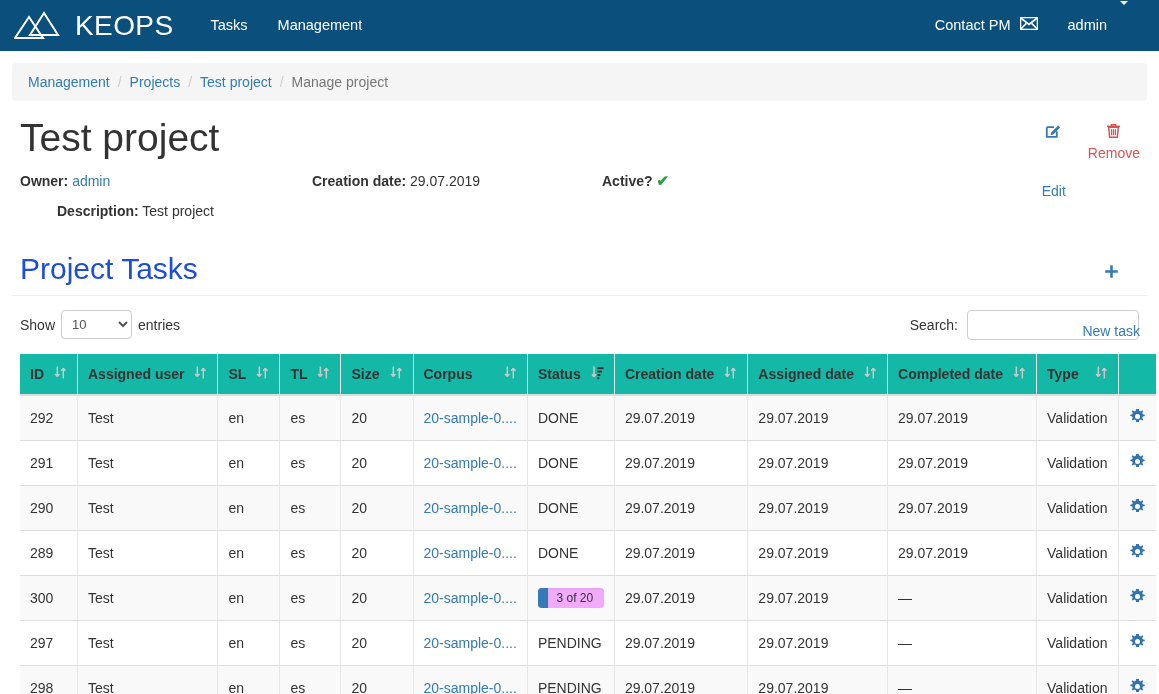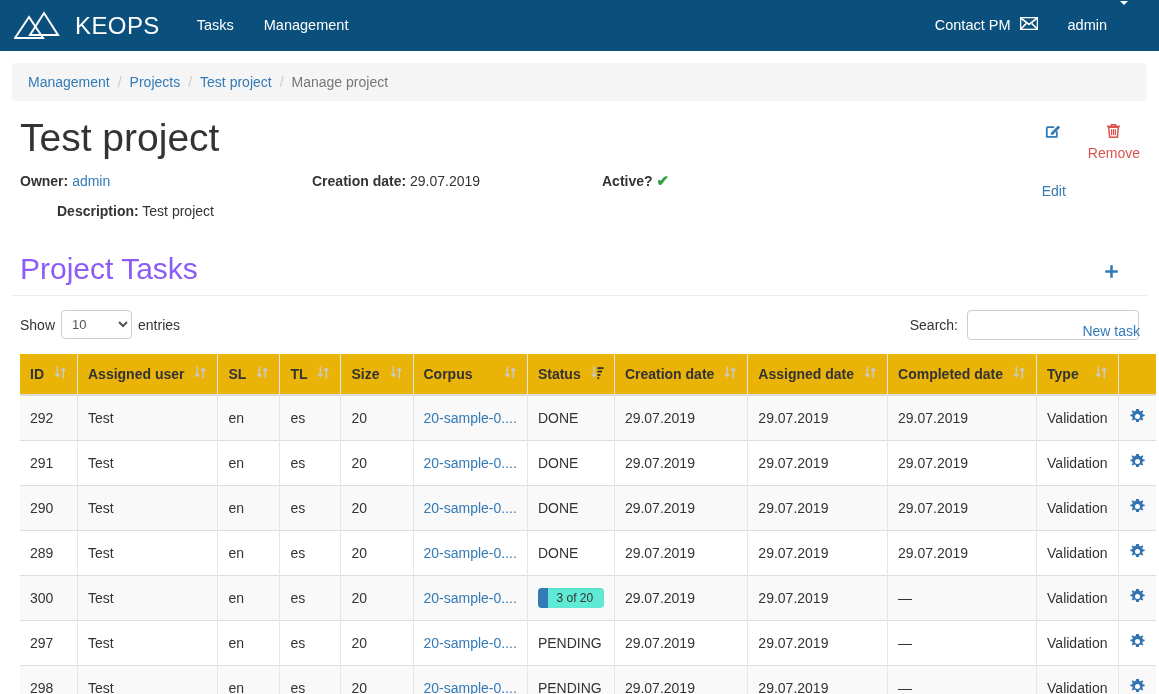--- a/index.html
+++ b/index.html
@@ -27,21 +27,21 @@
   .navbar-brand {
     display: flex;
     align-items: center;
     gap: 13px;
     margin-right: 22px;
     text-decoration: none;
     color: #ffffff;
   }
   .logo-box { width: 48px; height: 34px; display: block; }
   .brand-text {
-    font-size: 24px;
+    font-size: 28px;
     letter-spacing: .4px;
     color: #ffffff;
     line-height: 1;
   }
   .nav-link {
     color: #ffffff;
     text-decoration: none;
     font-size: 14.5px;
     padding: 0 15px;
     line-height: 51px;
@@ -131,21 +131,21 @@
   .check { color: #2e9e3e; font-size: 15px; font-weight: bold; }
 
   
   .section-head {
     position: relative;
     margin: 30px 0 0 0;
   }
   h2.section-title {
     font-size: 30px;
     font-weight: normal;
-    color: #8b5cf6;
+    color: #1d4ed8;
     margin: 0 0 10px 8px;
     line-height: 1.1;
   }
   .newtask-wrap {
     position: absolute;
     right: 7px;
     top: 12px;
     text-align: right;
   }
   .hr { border: 0; border-top: 1px solid #eeeeee; margin: 0 0 0 0; }
@@ -197,21 +197,21 @@
   table.dt thead th {
     text-align: left;
     font-weight: bold;
     color: #333333;
     padding: 11px 10px 11px 10px;
     border-bottom: 2px solid #dddddd;
     border-right: 1px solid #e6e6e6;
     white-space: nowrap;
     position: relative;
     vertical-align: bottom;
-    background: #eab308;
+    background: #14b8a6;
   }
   table.dt thead th:last-child { border-right: 0; }
   .th-inner { display: flex; align-items: center; justify-content: space-between; gap: 10px; }
   .sort-ico { flex: 0 0 auto; opacity: 1; }
 
   table.dt tbody td {
     padding: 12px 10px;
     border-top: 1px solid #dddddd;
     border-right: 1px solid #e6e6e6;
     color: #333333;
@@ -221,21 +221,21 @@
   table.dt tbody td:last-child { border-right: 0; }
   table.dt tbody tr:nth-child(odd) { background: #f9f9f9; }
   table.dt tbody tr:nth-child(even) { background: #ffffff; }
   td.corpus a { color: #337ab7; text-decoration: none; }
   td.actions { text-align: center; padding-left: 4px; padding-right: 4px; }
   .gear { color: #3273b0; font-size: 17px; line-height: 1; }
 
   .progress {
     width: 66px;
     height: 20px;
-    background: #5eead4;
+    background: #f0abfc;
     border-radius: 4px;
     position: relative;
     overflow: hidden;
     box-shadow: inset 0 1px 2px rgba(0,0,0,.08);
   }
   .progress .bar {
     position: absolute; left: 0; top: 0; bottom: 0;
     background: #337ab7;
   }
   .progress .lbl {

